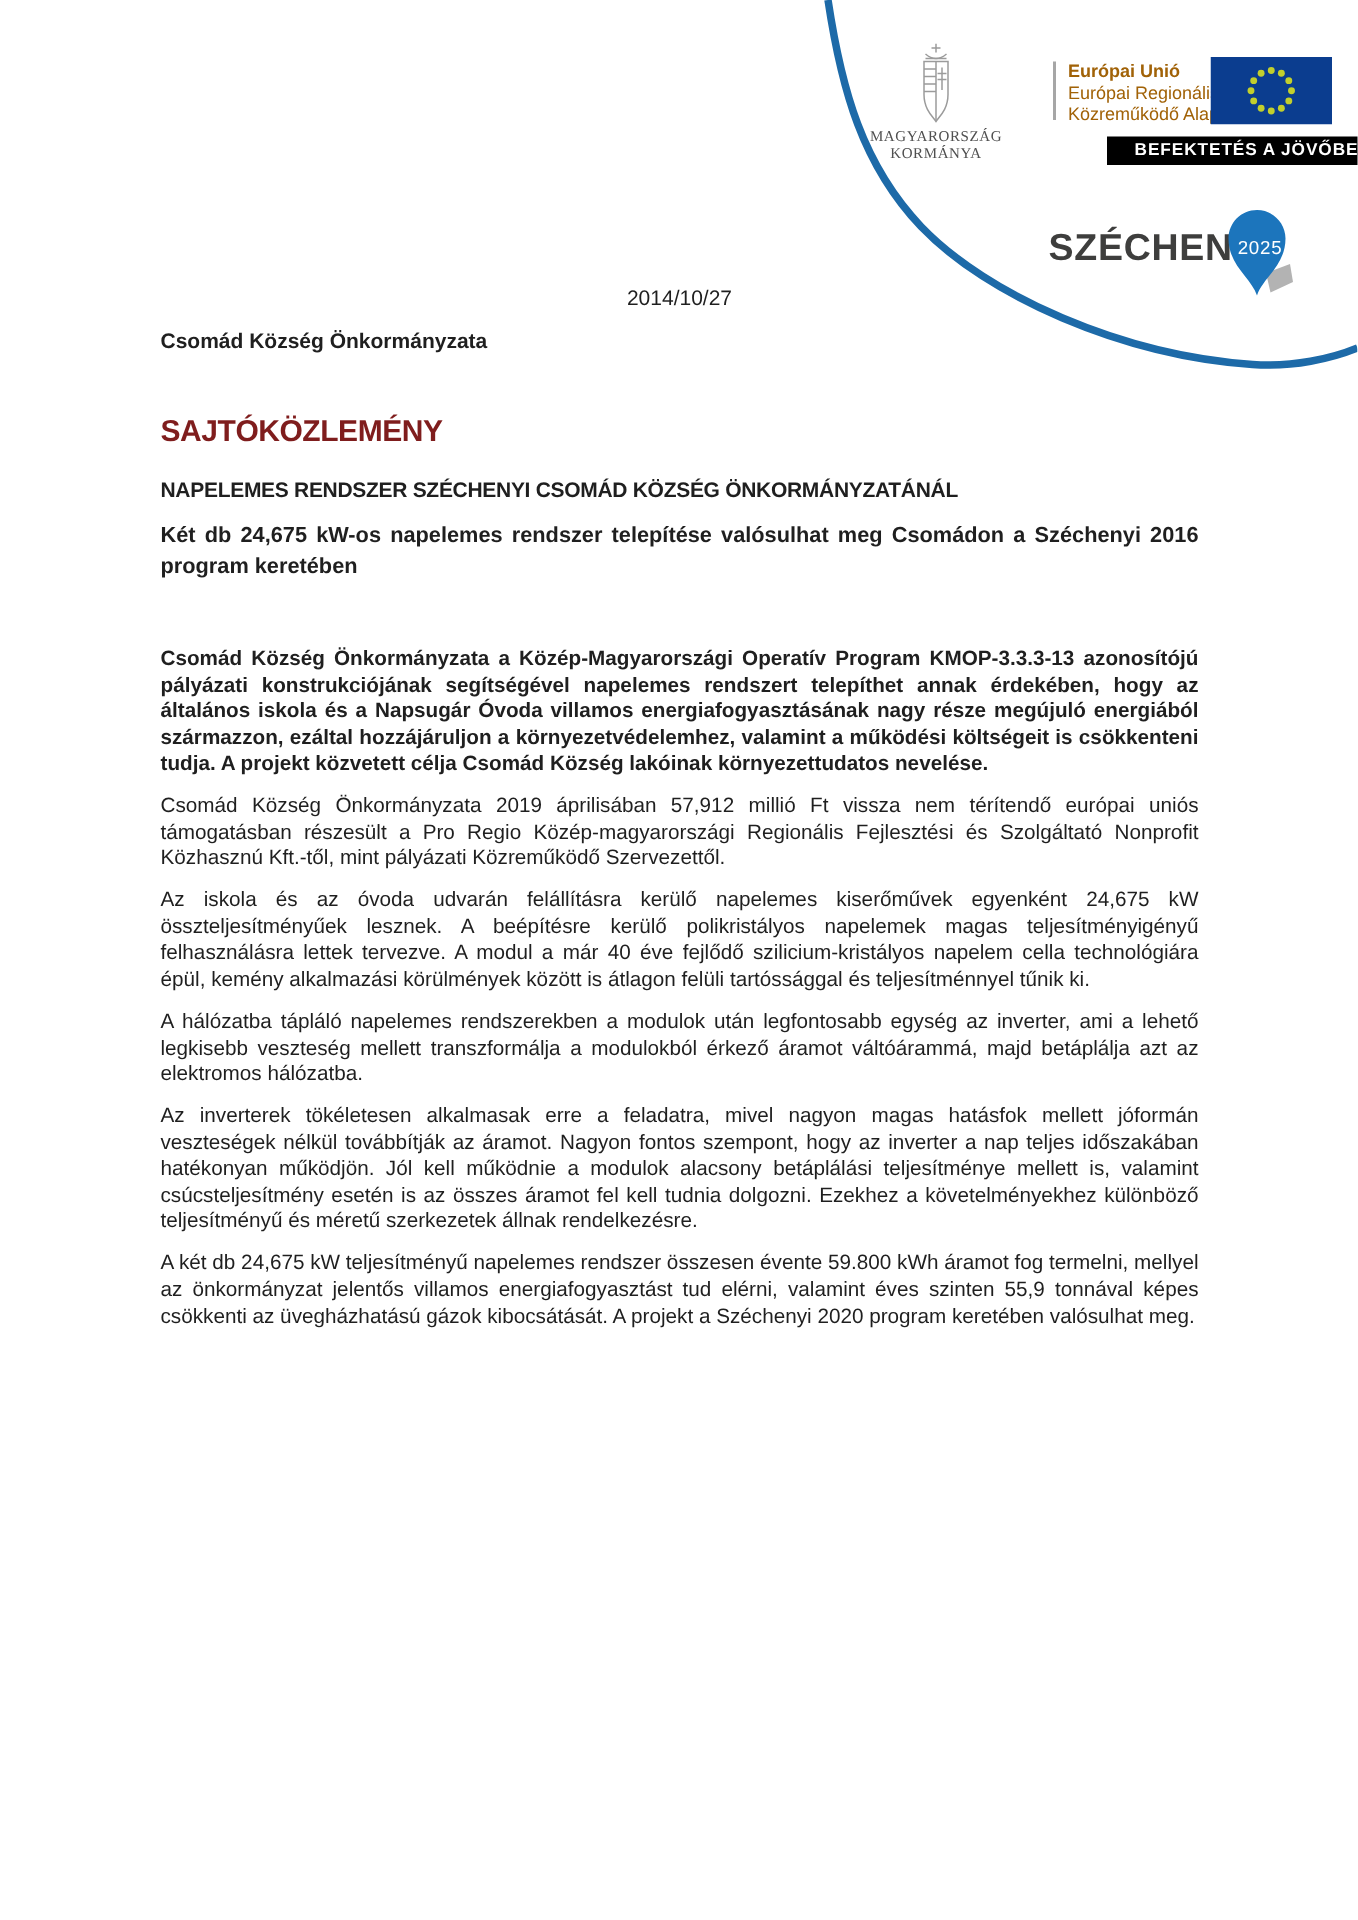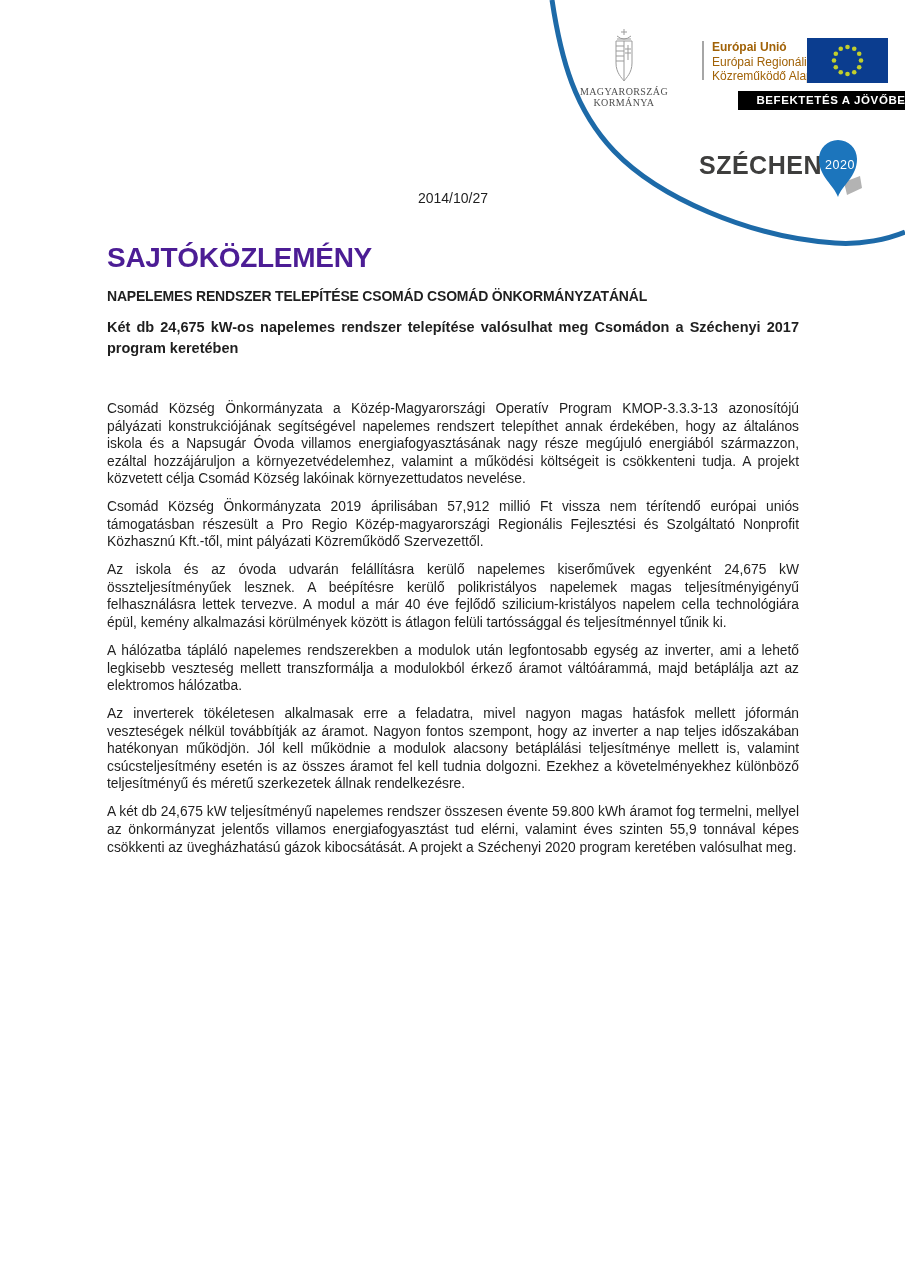--- a/index.html
+++ b/index.html
@@ -110,25 +110,25 @@
     text-align: center;
   }
   .org {
     margin: 13px 0 0;
     font-size: 14px;
     font-weight: bold;
     line-height: 17px;
   }
   .title {
     margin: 36px 0 0;
-    font-size: 28px;
+    font-size: 20px;
     font-weight: bold;
     letter-spacing: -0.3px;
     line-height: 32px;
-    color: #4c1d95;
+    color: #7f1d1d;
   }
   .subtitle {
     margin: 13px 0 0;
     font-size: 14px;
     font-weight: bold;
     letter-spacing: -0.2px;
     line-height: 18px;
   }
   .lead {
     margin: 12px 0 0;
@@ -136,21 +136,21 @@
     font-weight: bold;
     line-height: 20.5px;
     text-align: justify;
   }
   .body-p {
     margin: 10.5px 0 0;
     font-size: 13.8px;
     line-height: 17.55px;
     text-align: justify;
   }
-  .body-p.first { margin-top: 42px; }
+  .body-p.first { margin-top: 42px; font-weight: bold; }
 </style>
 </head>
 <body>
 
 <div class="page">
 
   <svg class="curve-svg" viewBox="0 0 905 1280" xmlns="http://www.w3.org/2000/svg">
     <path d="M552,0 C561,60 575,110 614,151 C658,197 748,237 835,243 C862,245 888,239 905,232" fill="none" stroke="#1d6aa8" stroke-width="5"></path>
   </svg>
 
@@ -200,29 +200,30 @@
       </g>
     </svg>
 
     <div class="banner">BEFEKTETÉS A JÖVŐBE</div>
 
     <div class="szechenyi-text">SZÉCHENYI</div>
     <svg class="pin-svg" width="46" height="62" viewBox="0 0 46 62" xmlns="http://www.w3.org/2000/svg">
       <polygon points="27,44 43,38 45,50 30,57" fill="#b3b3b3"></polygon>
       <path d="M21,59 C17,47 2,39 2,21 C2,10.5 10.5,2 21,2 C31.5,2 40,10.5 40,21 C40,39 25,47 21,59 Z" fill="#1c75bc"></path>
     </svg>
-    <div class="pin-year">2020</div>
+    <div class="pin-year">2025</div>
 
   </header>
 
   <article class="article">
     <p class="date">2014/10/27</p>
+    <p class="org">Csomád Község Önkormányzata</p>
     <h1 class="title">SAJTÓKÖZLEMÉNY</h1>
-    <h2 class="subtitle">NAPELEMES RENDSZER TELEPÍTÉSE CSOMÁD CSOMÁD ÖNKORMÁNYZATÁNÁL</h2>
-    <p class="lead">Két db 24,675 kW-os napelemes rendszer telepítése valósulhat meg Csomádon a Széchenyi 2017 program keretében</p>
+    <h2 class="subtitle">NAPELEMES RENDSZER SZÉCHENYI CSOMÁD KÖZSÉG ÖNKORMÁNYZATÁNÁL</h2>
+    <p class="lead">Két db 24,675 kW-os napelemes rendszer telepítése valósulhat meg Csomádon a Széchenyi 2016 program keretében</p>
     <p class="body-p first">Csomád Község Önkormányzata a Közép-Magyarországi Operatív Program KMOP-3.3.3-13 azonosítójú pályázati konstrukciójának segítségével napelemes rendszert telepíthet annak érdekében, hogy az általános iskola és a Napsugár Óvoda villamos energiafogyasztásának nagy része megújuló energiából származzon, ezáltal hozzájáruljon a környezetvédelemhez, valamint a működési költségeit is csökkenteni tudja. A projekt közvetett célja Csomád Község lakóinak környezettudatos nevelése.</p>
     <p class="body-p">Csomád Község Önkormányzata 2019 áprilisában 57,912 millió Ft vissza nem térítendő európai uniós támogatásban részesült a Pro Regio Közép-magyarországi Regionális Fejlesztési és Szolgáltató Nonprofit Közhasznú Kft.-től, mint pályázati Közreműködő Szervezettől.</p>
     <p class="body-p">Az iskola és az óvoda udvarán felállításra kerülő napelemes kiserőművek egyenként 24,675 kW összteljesítményűek lesznek. A beépítésre kerülő polikristályos napelemek magas teljesítményigényű felhasználásra lettek tervezve. A modul a már 40 éve fejlődő szilicium-kristályos napelem cella technológiára épül, kemény alkalmazási körülmények között is átlagon felüli tartóssággal és teljesítménnyel tűnik ki.</p>
     <p class="body-p">A hálózatba tápláló napelemes rendszerekben a modulok után legfontosabb egység az inverter, ami a lehető legkisebb veszteség mellett transzformálja a modulokból érkező áramot váltóárammá, majd betáplálja azt az elektromos hálózatba.</p>
     <p class="body-p">Az inverterek tökéletesen alkalmasak erre a feladatra, mivel nagyon magas hatásfok mellett jóformán veszteségek nélkül továbbítják az áramot. Nagyon fontos szempont, hogy az inverter a nap teljes időszakában hatékonyan működjön. Jól kell működnie a modulok alacsony betáplálási teljesítménye mellett is, valamint csúcsteljesítmény esetén is az összes áramot fel kell tudnia dolgozni. Ezekhez a követelményekhez különböző teljesítményű és méretű szerkezetek állnak rendelkezésre.</p>
     <p class="body-p">A két db 24,675 kW teljesítményű napelemes rendszer összesen évente 59.800 kWh áramot fog termelni, mellyel az önkormányzat jelentős villamos energiafogyasztást tud elérni, valamint éves szinten 55,9 tonnával képes csökkenti az üvegházhatású gázok kibocsátását. A projekt a Széchenyi 2020 program keretében valósulhat meg.</p>
   </article>
 
 </div>
 

